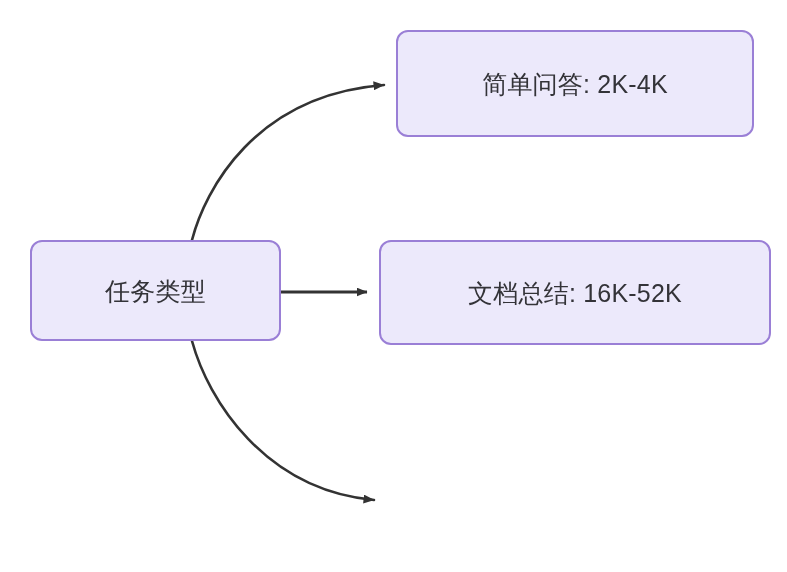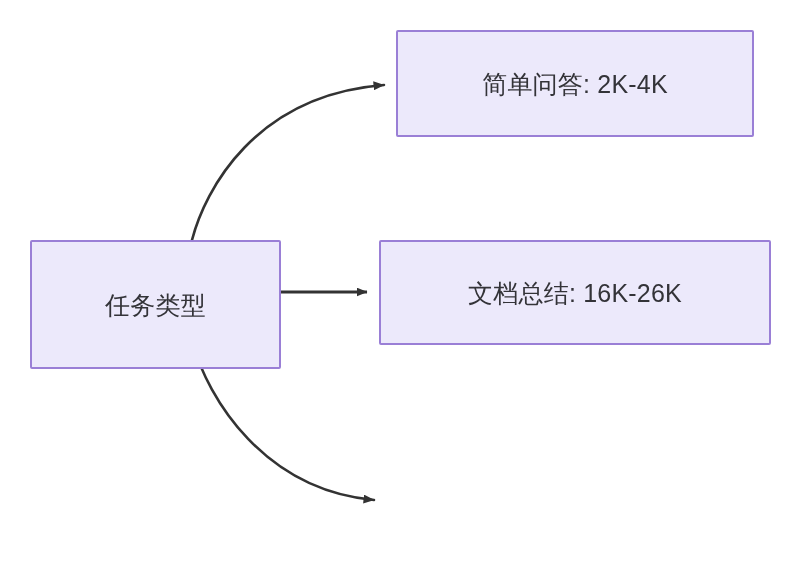--- a/index.html
+++ b/index.html
@@ -23,39 +23,39 @@
     left: 0;
     top: 0;
     width: 787px;
     height: 572px;
   }
   .node {
     position: absolute;
     box-sizing: border-box;
     background: #ece9fb;
     border: 2px solid #9a7fd6;
-    border-radius: 2px;
+    border-radius: 12px;
     display: flex;
     align-items: center;
     justify-content: center;
     z-index: 2;
   }
   .node-label {
     color: #333338;
     font-size: 25px;
     line-height: 1.2;
     letter-spacing: 0.2px;
     white-space: nowrap;
     text-align: center;
   }
   #node-source {
     left: 30px;
     top: 240px;
     width: 251px;
-    height: 129px;
+    height: 101px;
   }
   #node-qa {
     left: 396px;
     top: 30px;
     width: 358px;
     height: 107px;
   }
   #node-summary {
     left: 379px;
     top: 240px;
@@ -90,17 +90,17 @@
 
   <div class="node" id="node-source">
     <span class="node-label">任务类型</span>
   </div>
 
   <div class="node" id="node-qa">
     <span class="node-label">简单问答: 2K-4K</span>
   </div>
 
   <div class="node" id="node-summary">
-    <span class="node-label">文档总结: 16K-26K</span>
+    <span class="node-label">文档总结: 16K-52K</span>
   </div>
 
 
 </div>
 
 </body></html>

